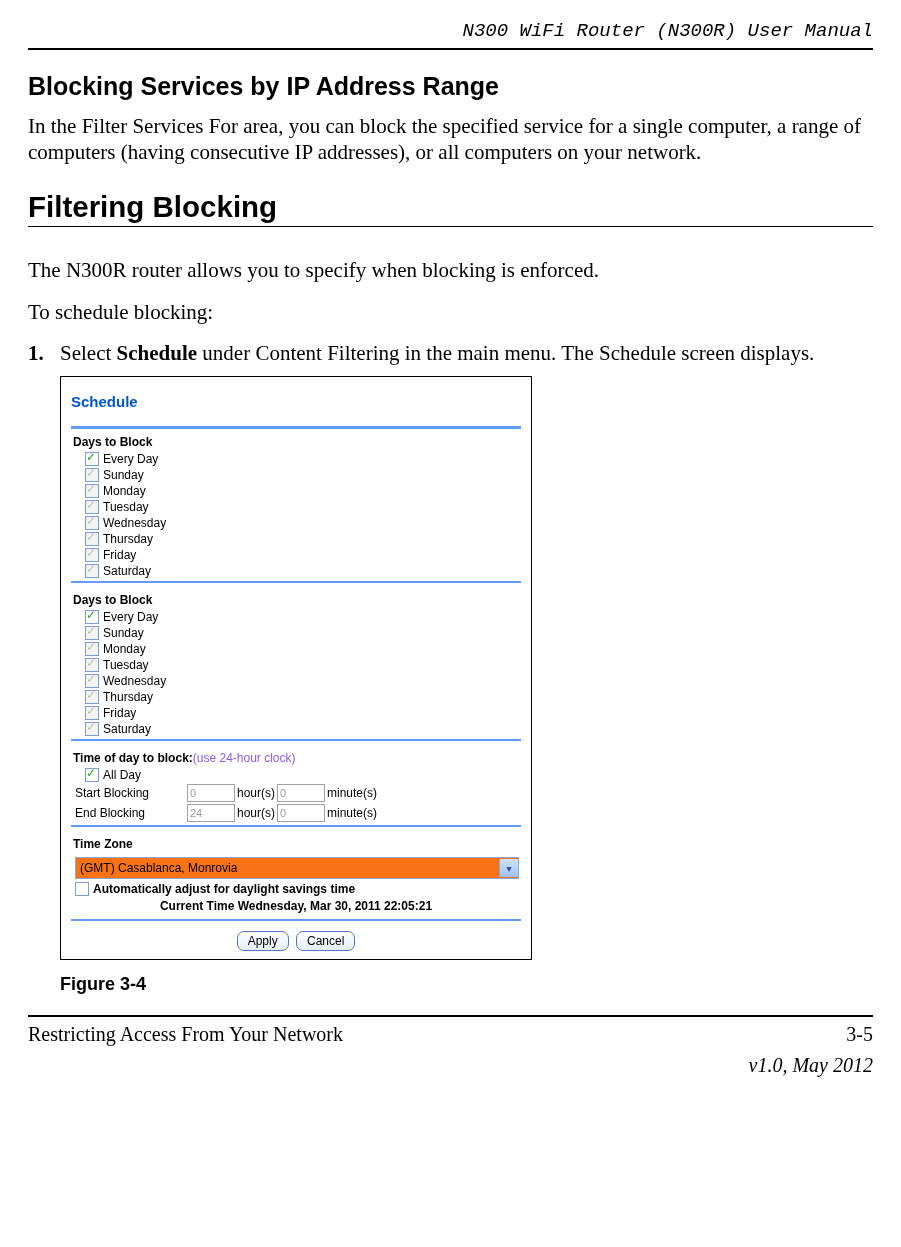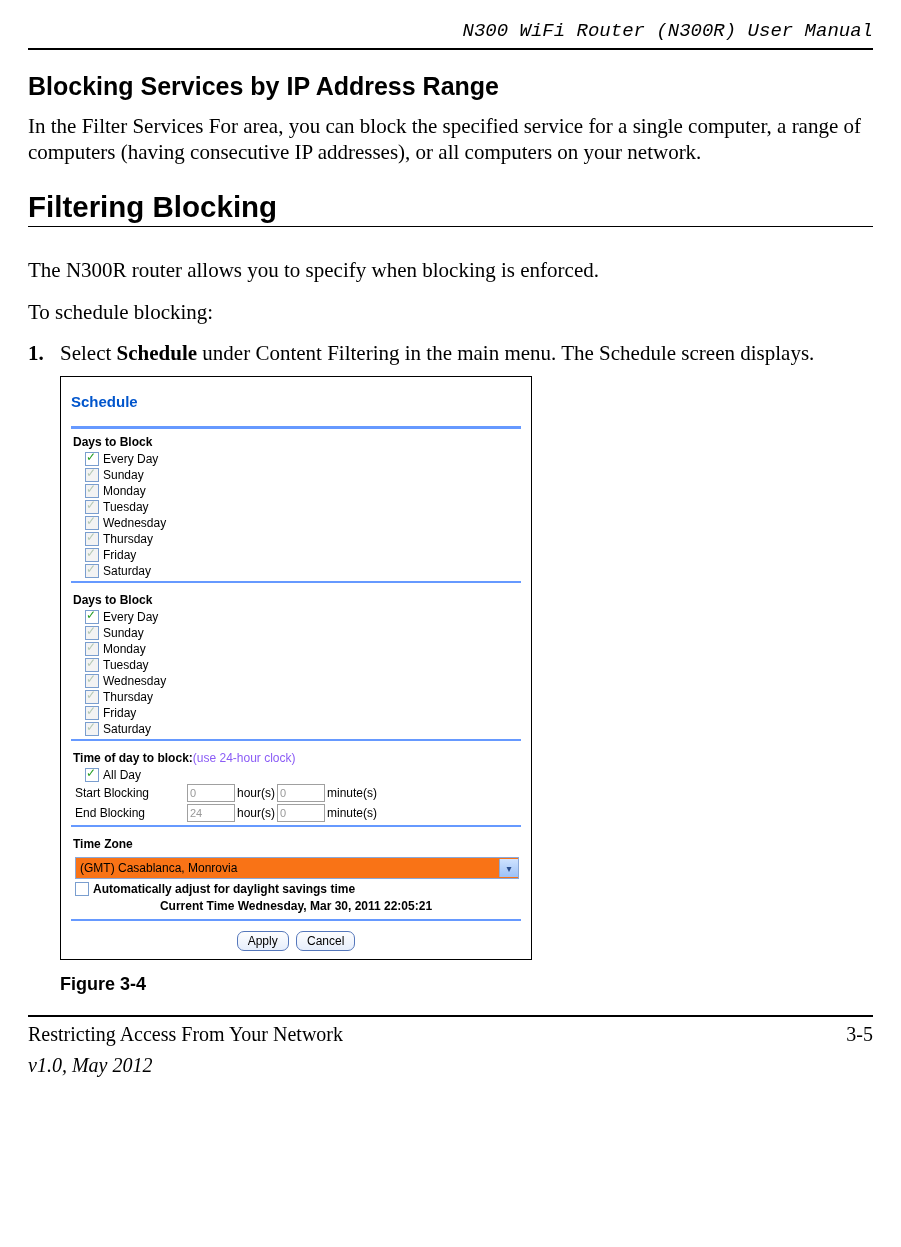--- a/index.html
+++ b/index.html
@@ -196,21 +196,21 @@
     border-top: 2px solid black;
     margin: 0 0 4px 0;
   }
   .footer-row {
     display: flex;
     justify-content: space-between;
     font-size: 20px;
     padding: 2px 0 0 0;
   }
   .version {
-    text-align: left;
+    text-align: right;
     font-style: italic;
     font-size: 20px;
     padding: 8px 0 18px 0;
   }
 </style>
 </head>
 <body>
 
 <div class="page">
   <div class="header-area">N300 WiFi Router (N300R) User Manual</div>

